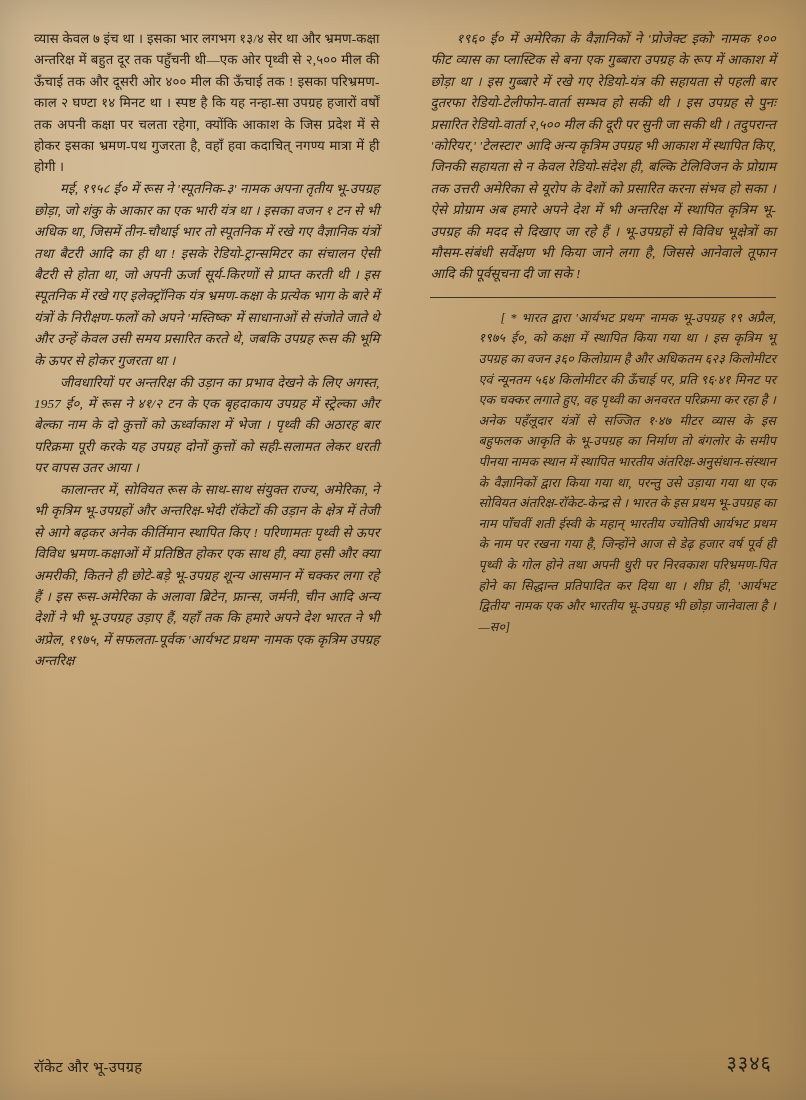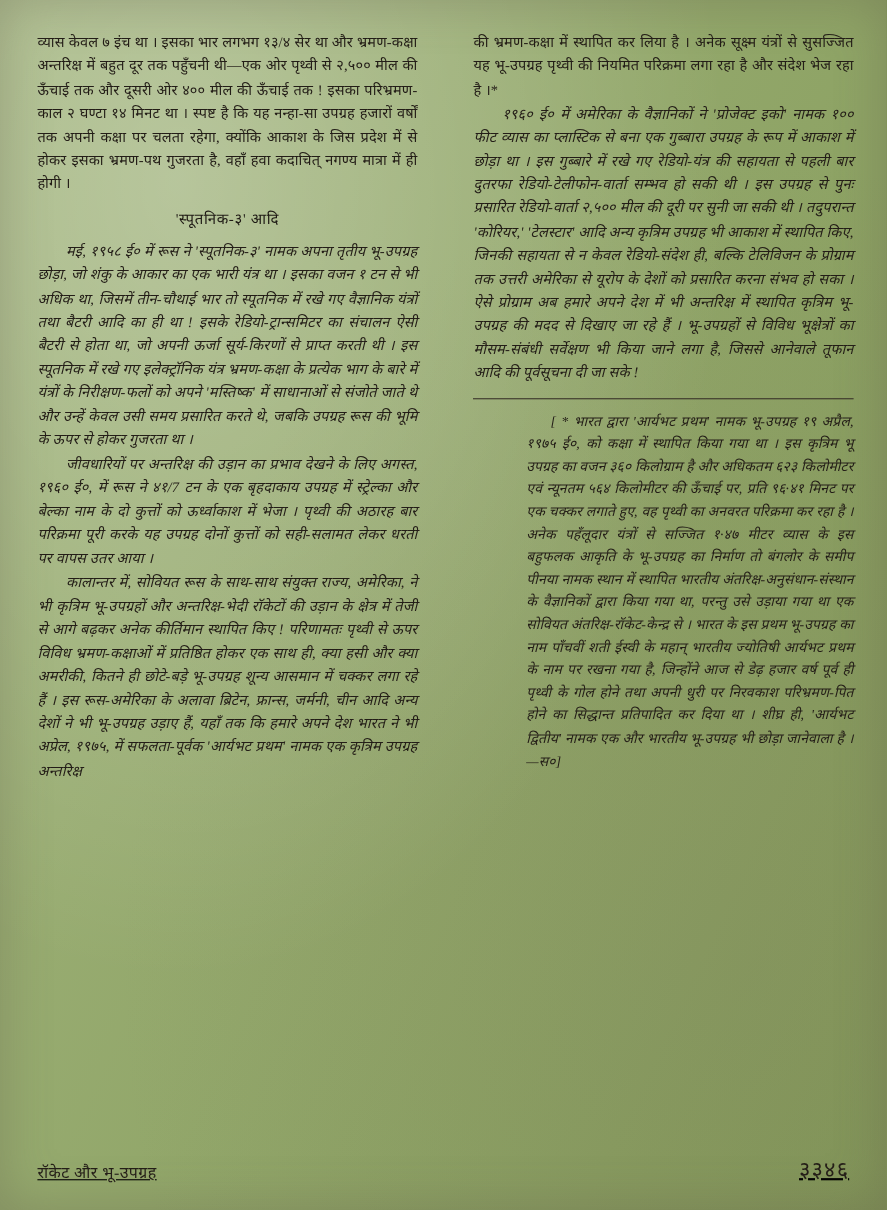--- a/index.html
+++ b/index.html
@@ -10,21 +10,21 @@
     width: 806px;
     height: 1100px;
     background: #cfc9bd;
     font-family: "Liberation Serif", serif;
     overflow: hidden;
   }
   .page {
     position: relative;
     width: 806px;
     height: 1100px;
-    background: #4d7c0f;
+    background: #a16207;
     box-sizing: border-box;
   }
   
   .paper-tex {
     position: absolute;
     inset: 0;
     background:
       radial-gradient(ellipse at 20% 15%, rgba(255,255,255,0.28), rgba(255,255,255,0) 55%),
       radial-gradient(ellipse at 85% 80%, rgba(120,110,95,0.18), rgba(255,255,255,0) 60%),
       linear-gradient(115deg, rgba(230,226,214,0.55), rgba(196,189,175,0.45));
@@ -94,21 +94,20 @@
   .footnote p.indent { text-indent: 22px; }
   .footer {
     position: absolute;
     left: 34px;
     right: 34px;
     bottom: 24px;
     height: 26px;
     display: flex;
     align-items: flex-end;
     justify-content: space-between;
-    text-decoration: underline;
   }
   .footer-left {
     font-size: 14.5px;
     color: #241e18;
     letter-spacing: 0.4px;
   }
   .footer-right {
     font-size: 20px;
     color: #241e18;
     letter-spacing: 1px;
@@ -134,31 +133,29 @@
 
 <div class="page">
   <div class="paper-tex"></div>
 
   <div class="content">
     <div class="columns">
 
       <div class="col col-left">
         <p>व्यास केवल ७ इंच था । इसका भार लगभग १३/४ सेर था और भ्रमण-कक्षा अन्तरिक्ष में बहुत दूर तक पहुँचनी थी—एक ओर पृथ्वी से २,५०० मील की ऊँचाई तक और दूसरी ओर ४०० मील की ऊँचाई तक ! इसका परिभ्रमण-काल २ घण्टा १४ मिनट था । स्पष्ट है कि यह नन्हा-सा उपग्रह हजारों वर्षों तक अपनी कक्षा पर चलता रहेगा, क्योंकि आकाश के जिस प्रदेश में से होकर इसका भ्रमण-पथ गुजरता है, वहाँ हवा कदाचित् नगण्य मात्रा में ही होगी ।</p>
 
-        <h2 class="subhead">'स्पूतनिक-३' आदि</h2>
 
         <p class="indent">मई, १९५८ ई० में रूस ने 'स्पूतनिक-३' नामक अपना तृतीय भू-उपग्रह छोड़ा, जो शंकु के आकार का एक भारी यंत्र था । इसका वजन १ टन से भी अधिक था, जिसमें तीन-चौथाई भार तो स्पूतनिक में रखे गए वैज्ञानिक यंत्रों तथा बैटरी आदि का ही था ! इसके रेडियो-ट्रान्समिटर का संचालन ऐसी बैटरी से होता था, जो अपनी ऊर्जा सूर्य-किरणों से प्राप्त करती थी । इस स्पूतनिक में रखे गए इलेक्ट्रॉनिक यंत्र भ्रमण-कक्षा के प्रत्येक भाग के बारे में यंत्रों के निरीक्षण-फलों को अपने 'मस्तिष्क' में साधानाओं से संजोते जाते थे और उन्हें केवल उसी समय प्रसारित करते थे, जबकि उपग्रह रूस की भूमि के ऊपर से होकर गुजरता था ।</p>
-        <p class="indent">जीवधारियों पर अन्तरिक्ष की उड़ान का प्रभाव देखने के लिए अगस्त, १९६० ई०, में रूस ने ४१/7 टन के एक बृहदाकाय उपग्रह में स्ट्रेल्का और बेल्का नाम के दो कुत्तों को ऊर्ध्वाकाश में भेजा । पृथ्वी की अठारह बार परिक्रमा पूरी करके यह उपग्रह दोनों कुत्तों को सही-सलामत लेकर धरती पर वापस उतर आया ।</p>
+        <p class="indent">जीवधारियों पर अन्तरिक्ष की उड़ान का प्रभाव देखने के लिए अगस्त, 1957 ई०, में रूस ने ४१/२ टन के एक बृहदाकाय उपग्रह में स्ट्रेल्का और बेल्का नाम के दो कुत्तों को ऊर्ध्वाकाश में भेजा । पृथ्वी की अठारह बार परिक्रमा पूरी करके यह उपग्रह दोनों कुत्तों को सही-सलामत लेकर धरती पर वापस उतर आया ।</p>
         <p class="indent">कालान्तर में, सोवियत रूस के साथ-साथ संयुक्त राज्य, अमेरिका, ने भी कृत्रिम भू-उपग्रहों और अन्तरिक्ष-भेदी रॉकेटों की उड़ान के क्षेत्र में तेजी से आगे बढ़कर अनेक कीर्तिमान स्थापित किए ! परिणामतः पृथ्वी से ऊपर विविध भ्रमण-कक्षाओं में प्रतिष्ठित होकर एक साथ ही, क्या हसी और क्या अमरीकी, कितने ही छोटे-बड़े भू-उपग्रह शून्य आसमान में चक्कर लगा रहे हैं । इस रूस-अमेरिका के अलावा ब्रिटेन, फ्रान्स, जर्मनी, चीन आदि अन्य देशों ने भी भू-उपग्रह उड़ाए हैं, यहाँ तक कि हमारे अपने देश भारत ने भी अप्रेल, १९७५, में सफलता-पूर्वक 'आर्यभट प्रथम' नामक एक कृत्रिम उपग्रह अन्तरिक्ष</p>
       </div>
 
       <div class="divider"></div>
 
       <div class="col col-right">
-        <p>की भ्रमण-कक्षा में स्थापित कर लिया है । अनेक सूक्ष्म यंत्रों से सुसज्जित यह भू-उपग्रह पृथ्वी की नियमित परिक्रमा लगा रहा है और संदेश भेज रहा है ।*</p>
 
 
         <p class="indent">१९६० ई० में अमेरिका के वैज्ञानिकों ने 'प्रोजेक्ट इको' नामक १०० फीट व्यास का प्लास्टिक से बना एक गुब्बारा उपग्रह के रूप में आकाश में छोड़ा था । इस गुब्बारे में रखे गए रेडियो-यंत्र की सहायता से पहली बार दुतरफा रेडियो-टेलीफोन-वार्ता सम्भव हो सकी थी । इस उपग्रह से पुनः प्रसारित रेडियो-वार्ता २,५०० मील की दूरी पर सुनी जा सकी थी । तदुपरान्त 'कोरियर,' 'टेलस्टार' आदि अन्य कृत्रिम उपग्रह भी आकाश में स्थापित किए, जिनकी सहायता से न केवल रेडियो-संदेश ही, बल्कि टेलिविजन के प्रोग्राम तक उत्तरी अमेरिका से यूरोप के देशों को प्रसारित करना संभव हो सका । ऐसे प्रोग्राम अब हमारे अपने देश में भी अन्तरिक्ष में स्थापित कृत्रिम भू-उपग्रह की मदद से दिखाए जा रहे हैं । भू-उपग्रहों से विविध भूक्षेत्रों का मौसम-संबंधी सर्वेक्षण भी किया जाने लगा है, जिससे आनेवाले तूफान आदि की पूर्वसूचना दी जा सके !</p>
 
         <div class="footnote-rule"></div>
 
         <div class="footnote">
           <p class="indent">[ * भारत द्वारा 'आर्यभट प्रथम' नामक भू-उपग्रह १९ अप्रैल, १९७५ ई०, को कक्षा में स्थापित किया गया था । इस कृत्रिम भू उपग्रह का वजन ३६० किलोग्राम है और अधिकतम ६२३ किलोमीटर एवं न्यूनतम ५६४ किलोमीटर की ऊँचाई पर, प्रति ९६·४१ मिनट पर एक चक्कर लगाते हुए, वह पृथ्वी का अनवरत परिक्रमा कर रहा है । अनेक पहँलूदार यंत्रों से सज्जित १·४७ मीटर व्यास के इस बहुफलक आकृति के भू-उपग्रह का निर्माण तो बंगलोर के समीप पीनया नामक स्थान में स्थापित भारतीय अंतरिक्ष-अनुसंधान-संस्थान के वैज्ञानिकों द्वारा किया गया था, परन्तु उसे उड़ाया गया था एक सोवियत अंतरिक्ष-रॉकेट-केन्द्र से । भारत के इस प्रथम भू-उपग्रह का नाम पाँचवीं शती ईस्वी के महान् भारतीय ज्योतिषी आर्यभट प्रथम के नाम पर रखना गया है, जिन्होंने आज से डेढ़ हजार वर्ष पूर्व ही पृथ्वी के गोल होने तथा अपनी धुरी पर निरवकाश परिभ्रमण-पित होने का सिद्धान्त प्रतिपादित कर दिया था । शीघ्र ही, 'आर्यभट द्वितीय' नामक एक और भारतीय भू-उपग्रह भी छोड़ा जानेवाला है ।—स०]</p>
         </div>
       </div>

